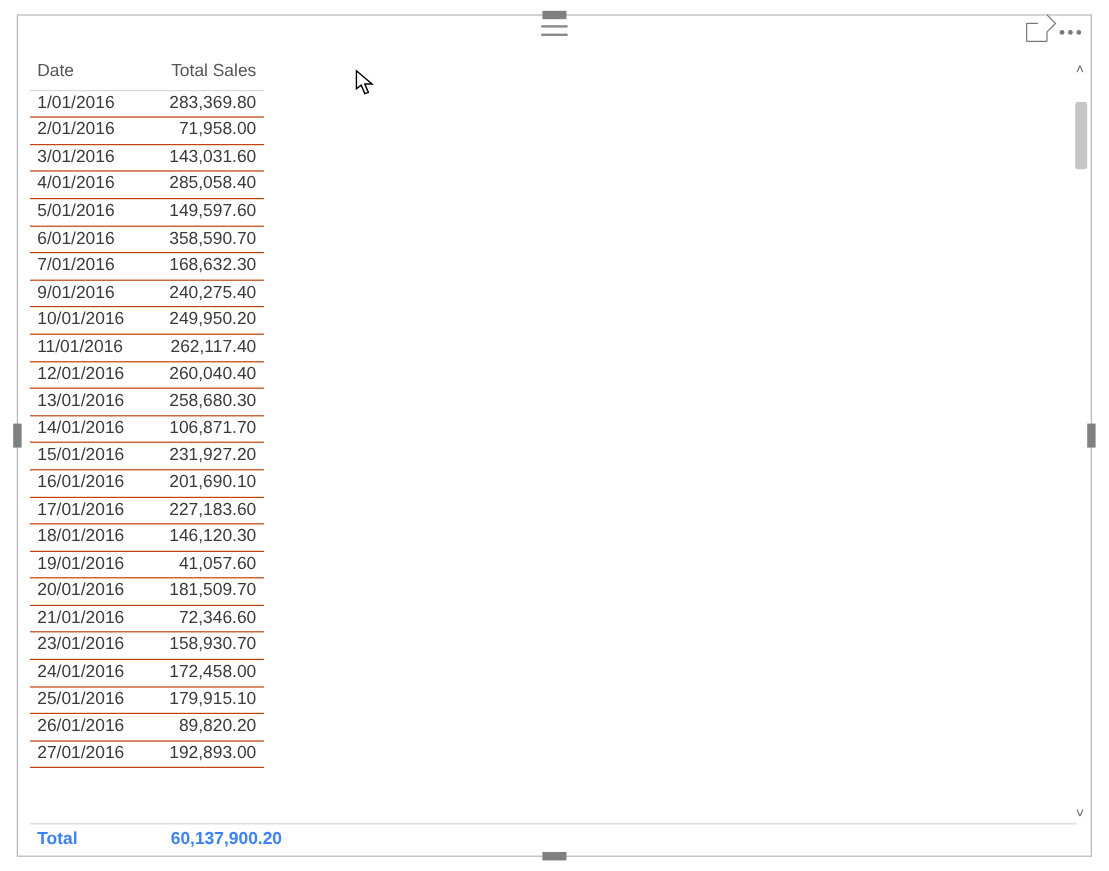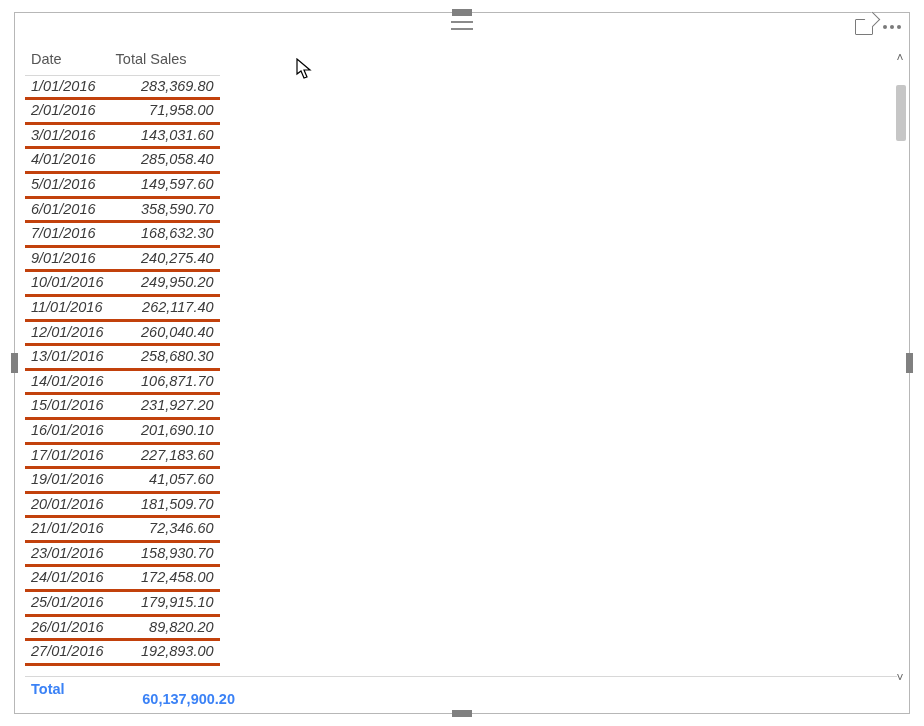--- a/index.html
+++ b/index.html
@@ -94,43 +94,42 @@
     color: #3a3a3a;
     line-height: 21.6px;
   }
   table.data th {
     font-weight: 400;
     color: #555;
     text-align: left;
     padding: 2px 6px 4px 6px;
     border-bottom: 1px solid #d8d8d8;
   }
-  table.data th.num { text-align: left; }
+  table.data th.num { text-align: right; }
   table.data td {
     padding: 0 6px;
-    border-bottom: 3px solid #c2410c;
+    border-bottom: 1px solid #c2410c;
     white-space: nowrap;
-    font-style: italic;
   }
   table.data td.num { text-align: right; min-width: 110px; }
   .total-row {
     position: absolute;
     left: 10px;
     right: 12px;
     bottom: 2px;
     border-top: 1px solid #d8d8d8;
     display: flex;
     font-size: 14.5px;
     font-weight: 700;
     color: #3b82f6;
     padding: 4px 6px;
     background: #fff;
   }
   .total-row .tlabel { width: 86px; }
-  .total-row .tval   { width: 118px; text-align: right; margin-top: 10px; }
+  .total-row .tval   { width: 118px; text-align: right; }
   .scroll-arrow {
     position: absolute;
     right: 2px;
     width: 14px; height: 14px;
     display: flex;
     align-items: center;
     justify-content: center;
     color: #666;
     font-size: 12px;
     user-select: none;
@@ -246,20 +245,24 @@
           </tr>
           <tr>
             <td>16/01/2016</td>
             <td class="num">201,690.10</td>
           </tr>
           <tr>
             <td>17/01/2016</td>
             <td class="num">227,183.60</td>
           </tr>
           <tr>
+            <td>18/01/2016</td>
+            <td class="num">146,120.30</td>
+          </tr>
+          <tr>
             <td>19/01/2016</td>
             <td class="num">41,057.60</td>
           </tr>
           <tr>
             <td>20/01/2016</td>
             <td class="num">181,509.70</td>
           </tr>
           <tr>
             <td>21/01/2016</td>
             <td class="num">72,346.60</td>

